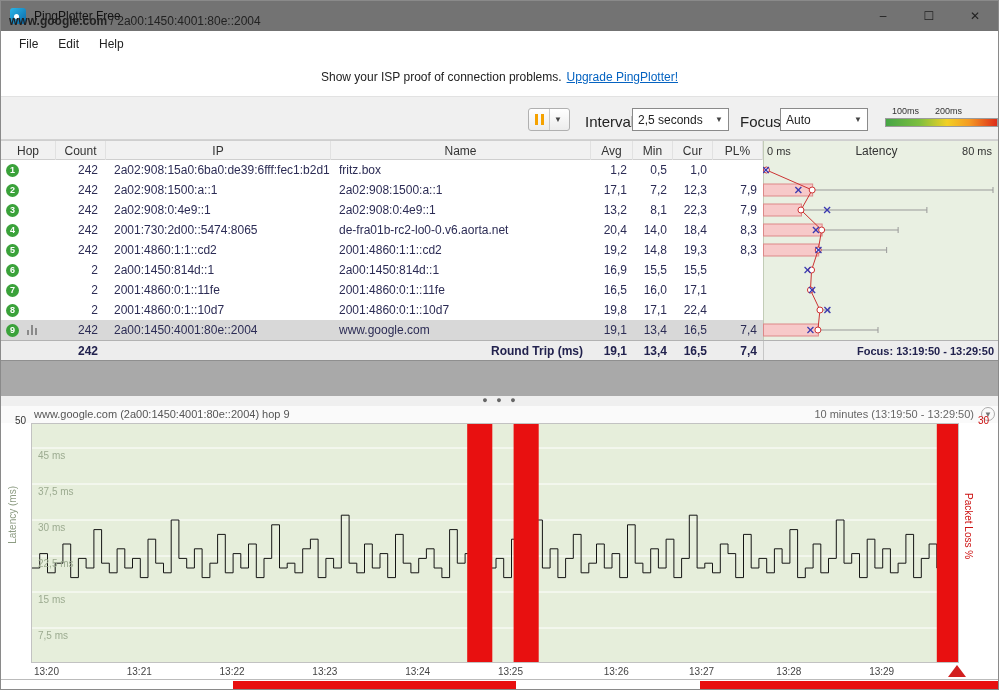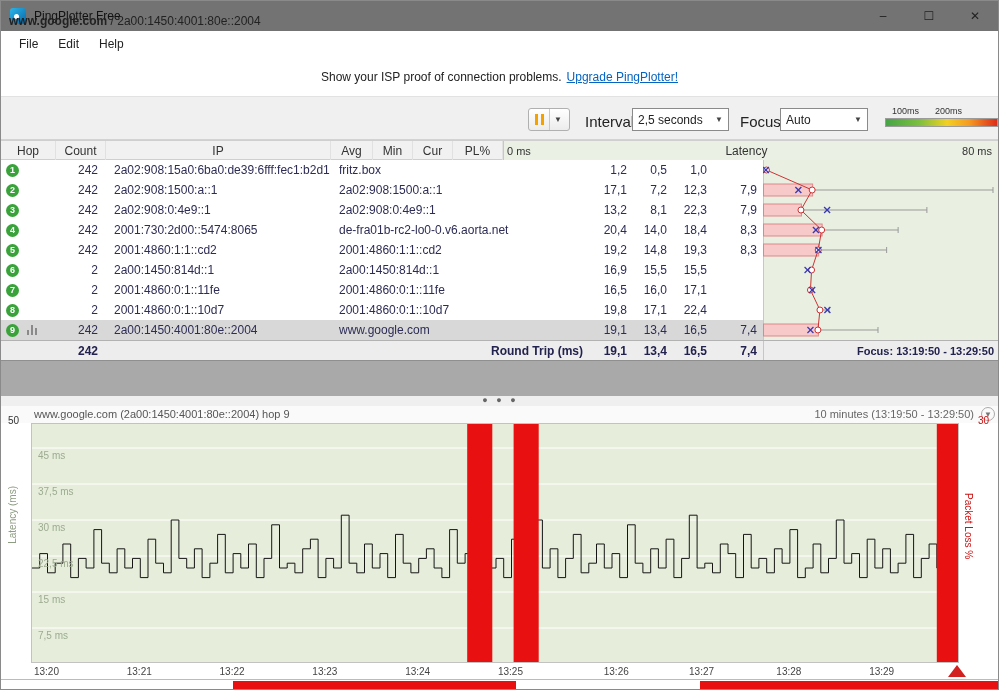--- a/index.html
+++ b/index.html
@@ -74,21 +74,21 @@
   .splitter{position:absolute;left:0;top:395px;width:999px;height:10px;background:#efefef;text-align:center;font-size:9px;color:#666;line-height:8px;letter-spacing:3px;cursor:row-resize}
 
   
   .panelhead{position:absolute;left:0;top:405px;width:999px;height:17px;background:#fafafa;font-size:11px;color:#555}
   .ph-title{position:absolute;left:33px;top:2px}
   .ph-range{position:absolute;right:26px;top:2px;color:#666}
   .ph-chev{position:absolute;right:5px;top:1px;width:14px;height:14px;border:1px solid #aaa;border-radius:50%;font-size:8px;color:#777;text-align:center;line-height:13px}
   #plot-area{position:absolute;left:30px;top:422px;width:928px;height:240px;background:#e6eedb;border:1px solid #c2c2c2;overflow:hidden}
   #tl-svg{position:absolute;left:0;top:0}
   .ylab{position:absolute;left:6px;font-size:10px;color:#9cab90;pointer-events:none}
-  .axis50{position:absolute;left:7px;top:414px;font-size:10px;color:#333}
+  .axis50{position:absolute;left:14px;top:414px;font-size:10px;color:#333}
   .axis30{position:absolute;left:977px;top:414px;font-size:10px;color:#cc1111}
   .ylat{position:absolute;left:6px;top:485px;font-size:10px;color:#8d9c83;writing-mode:vertical-rl;transform:rotate(180deg)}
   .plr{position:absolute;left:962px;top:492px;font-size:10px;color:#cc1111;writing-mode:vertical-rl}
   .xlab{position:absolute;top:665px;font-size:10px;color:#444;width:36px;text-align:center}
   .focus-tri{position:absolute;left:947px;top:664px;width:0;height:0;border-left:9px solid transparent;border-right:9px solid transparent;border-bottom:12px solid #d21f1f}
   .bstrip{position:absolute;left:0;top:678px;width:999px;height:12px;background:#fff;border-top:1px solid #bbb}
   .bseg{position:absolute;top:1px;height:11px;background:#e81010}
 </style>
 </head>
 <body>
@@ -137,20 +137,21 @@
       <span>100ms</span>
       <span>200ms</span>
     </div>
     <div class="legend-bar"></div>
   </div>
 
   <div class="thead">
     <div class="c hop">Hop</div>
     <div class="c count">Count</div>
     <div class="c ip">IP</div>
+    <div class="c name">Name</div>
     <div class="c avg">Avg</div>
     <div class="c min">Min</div>
     <div class="c cur">Cur</div>
     <div class="c pl">PL%</div>
     <div class="c lat lathead">
       <span>0 ms</span>
       <span class="lh-c">Latency</span>
       <span>80 ms</span>
     </div>
   </div>

